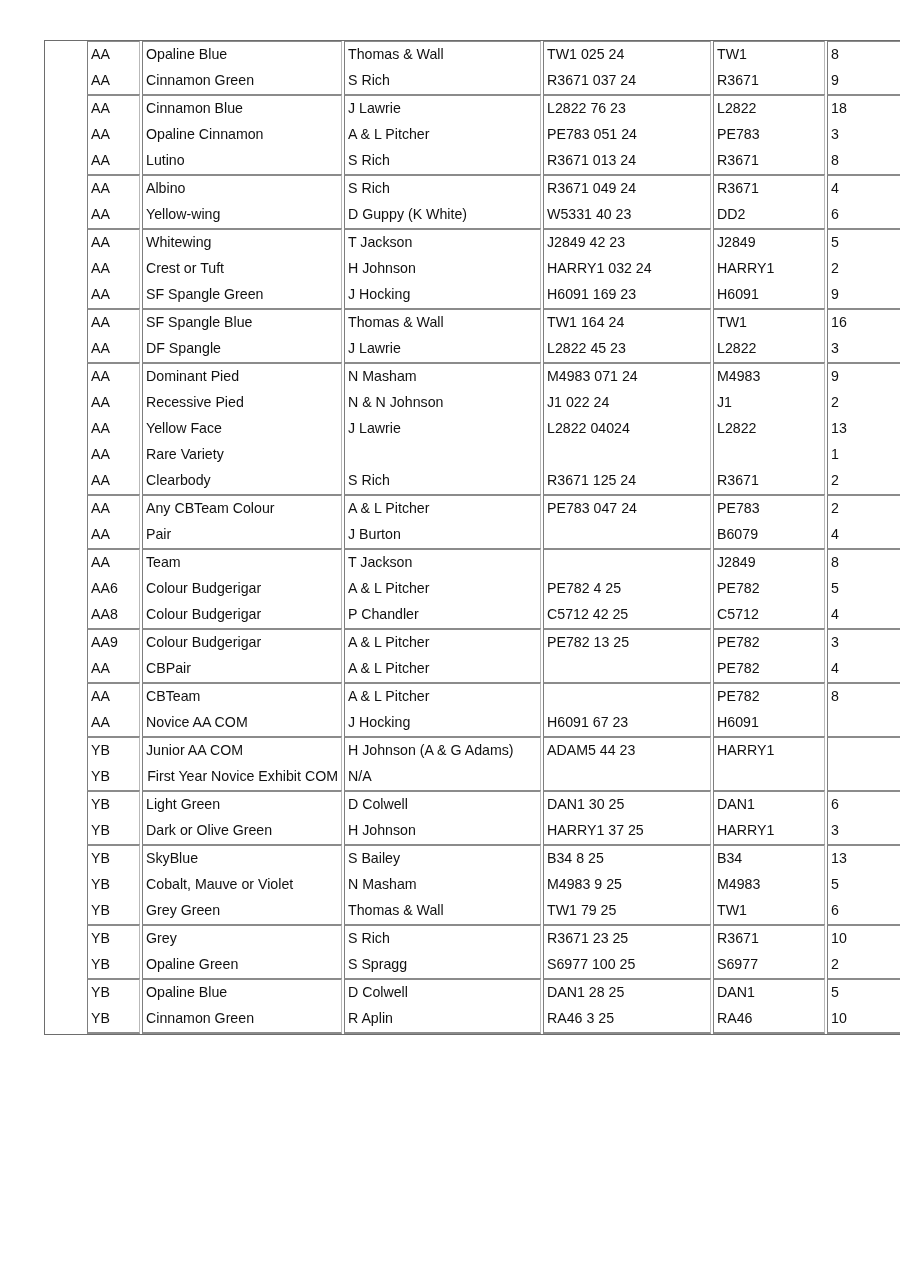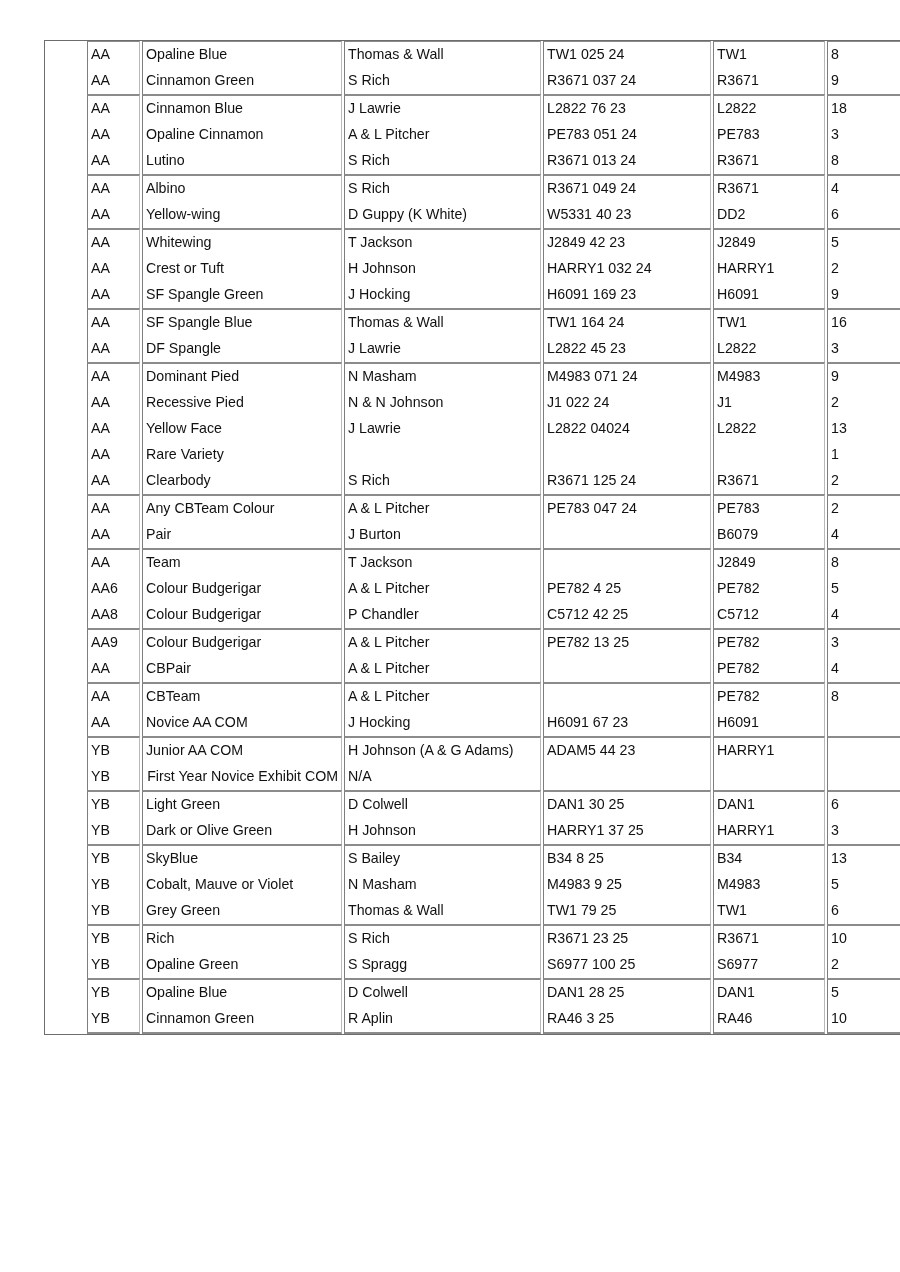--- a/index.html
+++ b/index.html
@@ -291,21 +291,21 @@
         <tr>
           <td>YB</td>
           <td>Grey Green</td>
           <td>Thomas &amp; Wall</td>
           <td>TW1 79 25</td>
           <td>TW1</td>
           <td>6</td>
         </tr>
         <tr class="sep">
           <td>YB</td>
-          <td>Rich</td>
+          <td>Grey</td>
           <td>S Rich</td>
           <td>R3671 23 25</td>
           <td>R3671</td>
           <td>10</td>
         </tr>
         <tr>
           <td>YB</td>
           <td>Opaline Green</td>
           <td>S Spragg</td>
           <td>S6977 100 25</td>

